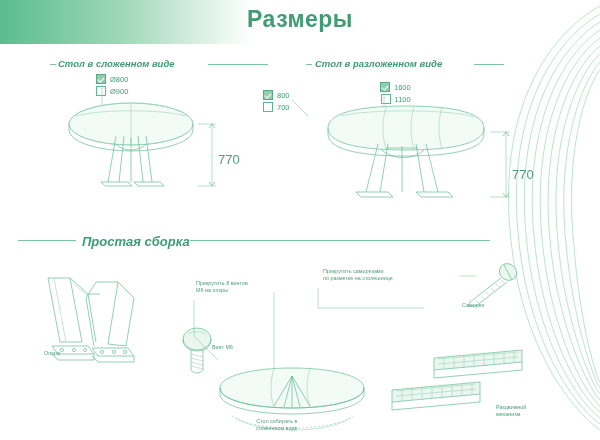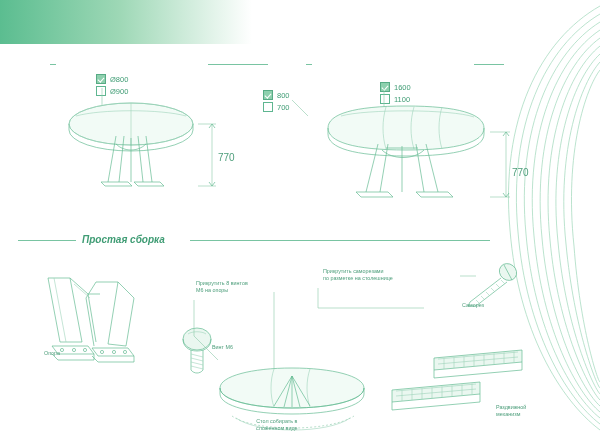--- a/index.html
+++ b/index.html
@@ -26,34 +26,34 @@
 
   .section-title{
     position:absolute;font-size:9.5px;font-weight:bold;font-style:italic;
     color:#3f9c74;
   }
   .rule{
     position:absolute;height:1px;background:#79c4a2;
   }
 
   .legend{position:absolute;font-size:7px;color:#4d9e7b;}
-  .legend .row{display:flex;align-items:center;margin-bottom:2px;}
+  .legend .row{display:flex;align-items:center;margin-bottom:2px;justify-content:flex-end;}
   .chk{
     width:8px;height:8px;border:1px solid #5fb691;margin-right:4px;
     display:inline-block;position:relative;background:#fff;
   }
   .chk.on{background:#8ed0ae;border-color:#57ab85;}
   .chk.on:after{
     content:"";position:absolute;left:1.5px;top:0.5px;width:2.5px;height:5px;
     border:solid #ffffff;border-width:0 1.4px 1.4px 0;transform:rotate(42deg);
   }
   .legend .lbl{font-size:7.5px;color:#3f9c74;}
 
   .dim{
-    position:absolute;font-size:10px;color:#4d9e7b;
+    position:absolute;font-size:13px;color:#4d9e7b;
   }
 
   .note{
     position:absolute;font-size:5.4px;color:#4d9e7b;line-height:1.35;
   }
   .note-c{text-align:center;}
 
   .drawing{position:absolute;}
   svg{display:block;overflow:visible;}
   .ln{fill:none;stroke:#66bb94;stroke-width:0.7;}
@@ -79,21 +79,23 @@
         <path d="M120 30 C78 58 44 132 54 236 C62 330 98 394 120 412"></path>
         <path d="M120 38 C84 64 52 136 62 238 C70 330 104 392 120 406"></path>
         <path d="M120 46 C90 70 60 140 70 240 C78 330 110 390 120 400"></path>
         <path d="M120 54 C96 76 68 144 78 242 C86 330 114 388 120 394"></path>
         <path d="M120 62 C102 82 76 148 86 244 C94 330 117 386 120 388"></path>
         <path d="M120 70 C106 88 84 152 94 246 C100 328 118 382 120 382"></path>
       </g>
     </svg>
   </div>
 
-
+  <div class="title">Размеры</div>
+
+  <div class="section-title" style="left:58px;top:58px;">Стол в сложенном виде</div>
   <div class="rule" style="left:50px;top:64px;width:6px;"></div>
   <div class="rule" style="left:208px;top:64px;width:60px;"></div>
 
   <div class="legend" style="left:96px;top:74px;">
     <div class="row">
       <span class="chk on"></span>
       <span class="lbl">Ø800</span>
     </div>
     <div class="row">
       <span class="chk"></span>
@@ -120,20 +122,21 @@
 
       <path class="ln" d="M55 96 L82 96 L86 100 L59 100 Z"></path>
       <path class="ln" d="M88 96 L114 96 L118 100 L92 100 Z"></path>
 
       <path class="leader" d="M152 38 L170 38 M152 100 L170 100 M166 38 L166 100"></path>
       <path class="ln" d="M163 42 L166 38 L169 42 M163 96 L166 100 L169 96"></path>
     </svg>
   </div>
   <div class="dim" style="left:218px;top:152px;">770</div>
 
+  <div class="section-title" style="left:315px;top:58px;">Стол в разложенном виде</div>
   <div class="rule" style="left:306px;top:64px;width:6px;"></div>
   <div class="rule" style="left:474px;top:64px;width:30px;"></div>
 
   <div class="legend" style="left:380px;top:74px;margin-top:8px;">
     <div class="row">
       <span class="chk on"></span>
       <span class="lbl">1600</span>
     </div>
     <div class="row">
       <span class="chk"></span>
@@ -175,21 +178,21 @@
       <path class="ln" d="M70 106 L102 106 L107 111 L75 111 Z"></path>
       <path class="ln" d="M130 106 L162 106 L167 111 L135 111 Z"></path>
 
       <path class="leader" d="M204 46 L224 46 M204 111 L224 111 M220 46 L220 111"></path>
       <path class="ln" d="M217 50 L220 46 L223 50 M217 107 L220 111 L223 107"></path>
     </svg>
   </div>
   <div class="dim" style="left:512px;top:167px;">770</div>
 
   <div class="rule" style="left:18px;top:240px;width:58px;"></div>
-  <div class="section-title" style="left:82px;top:234px;font-size:10px;text-align:right;">Простая сборка</div>
+  <div class="section-title" style="left:82px;top:234px;font-size:13px;text-align:right;">Простая сборка</div>
   <div class="rule" style="left:190px;top:240px;width:300px;"></div>
 
   <div class="drawing" style="left:30px;top:268px;">
     <svg width="140" height="120" viewBox="0 0 140 120">
       <path class="ln" d="M18 10 L40 10 L52 74 M18 10 L30 74"></path>
       <path class="ln" d="M40 10 L58 26 L70 26"></path>
       <path class="ln" d="M58 26 L66 74"></path>
       <path class="ln" d="M30 74 L52 74"></path>
       <path class="ln" d="M66 14 L88 14 L78 76 M66 14 L56 30"></path>
       <path class="ln" d="M88 14 L104 30 L96 78"></path>

